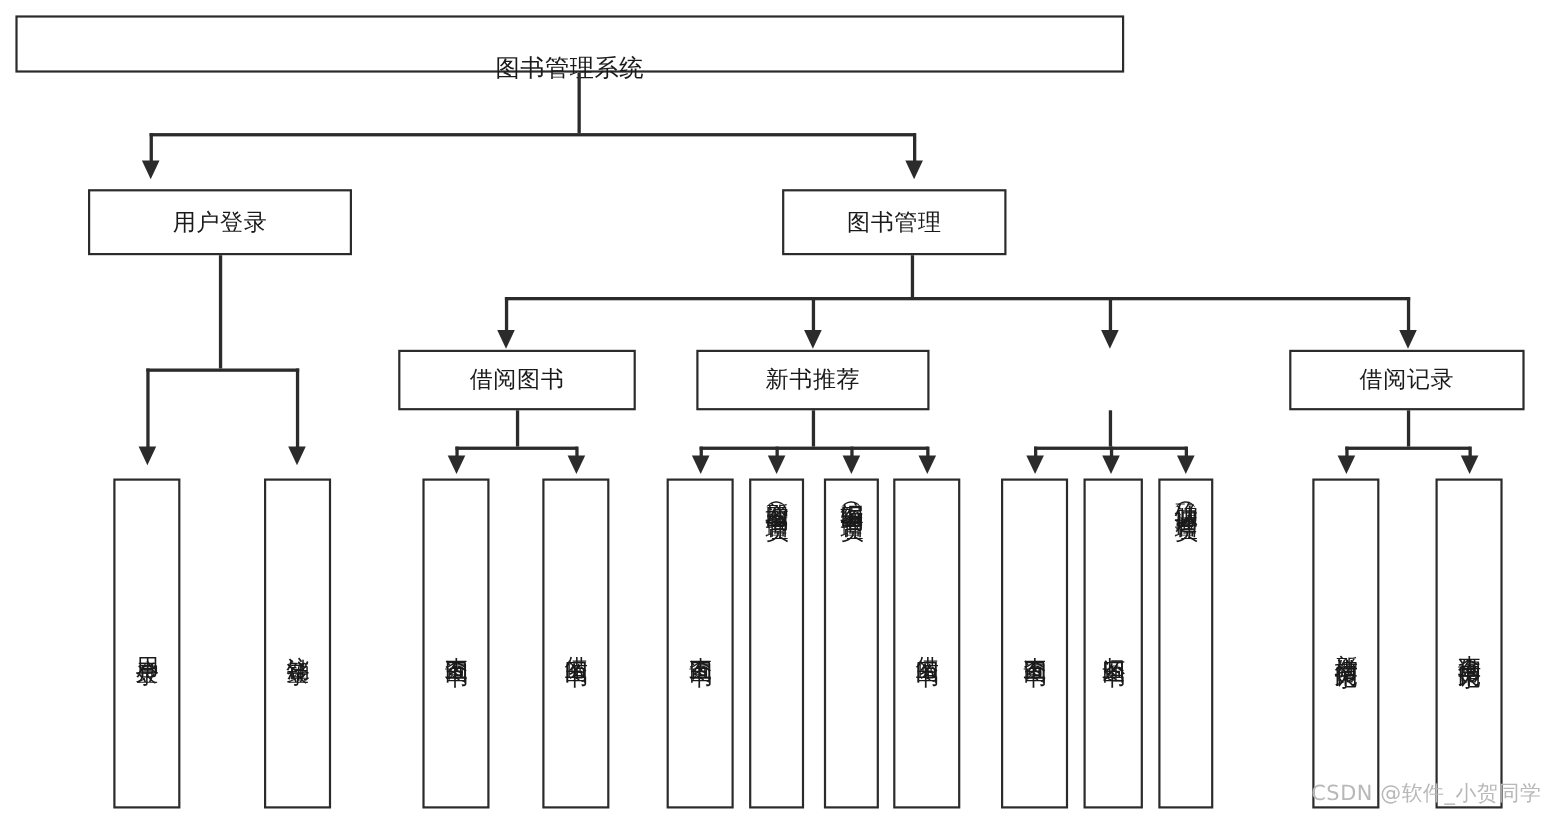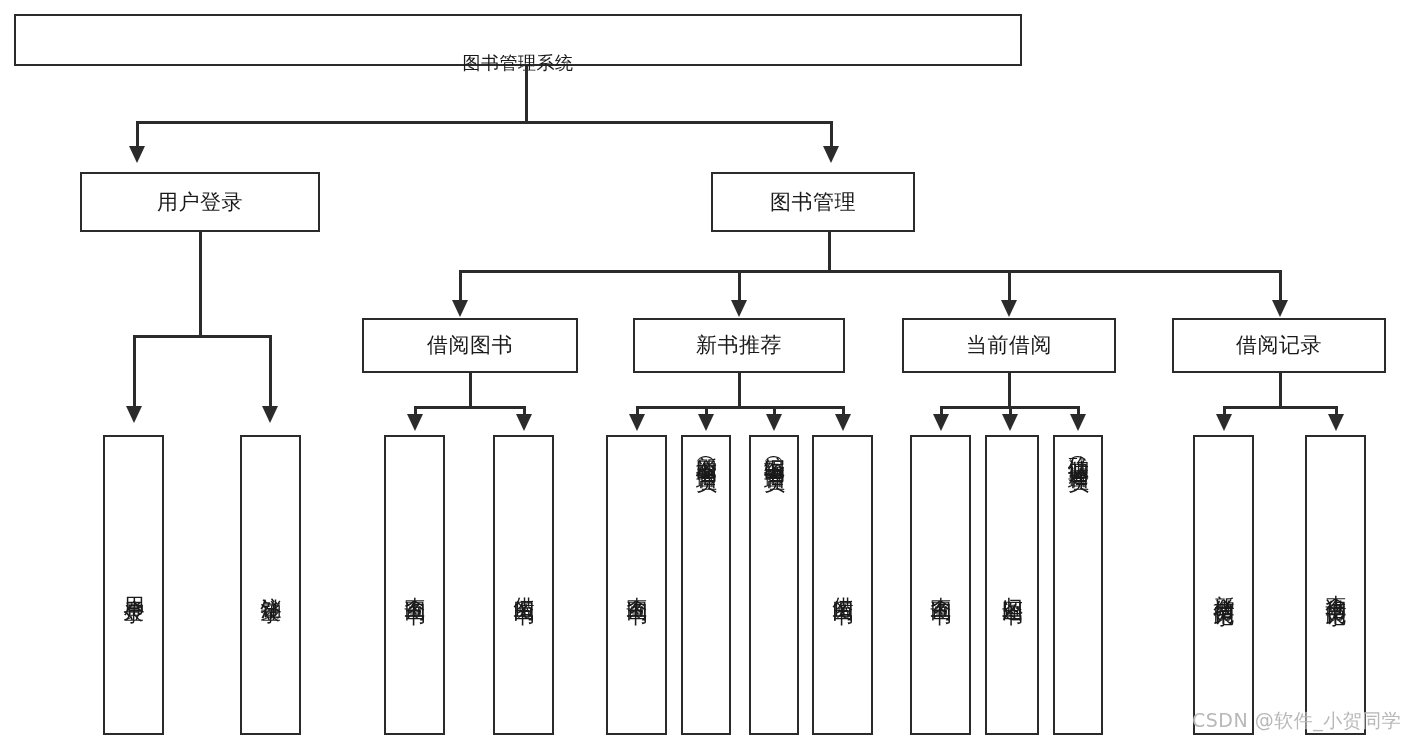--- a/index.html
+++ b/index.html
@@ -31,21 +31,21 @@
     display: block;
     text-align: center;
     line-height: 1.08;
     letter-spacing: 0.5px;
   }
   
   .h-node .lbl {
     writing-mode: horizontal-tb;
     font-size: 21px;
   }
-  .node.root .lbl { font-size: 18px; margin-top: 45px; }
+  .node.root .lbl { font-size: 22px; margin-top: 45px; }
   
   .v-node {
     align-items: center;
     justify-content: center;
   }
   .v-node .lbl {
     writing-mode: vertical-rl;
     text-orientation: upright;
     font-size: 21px;
     line-height: 1.0;
@@ -122,23 +122,20 @@
   <div class="arrow" style="left:1001px; top:300px;"></div>
   <div class="ln vln" style="left:1279px; top:270px; height:32px;"></div>
   <div class="arrow" style="left:1272px; top:300px;"></div>
 
   <div class="node h-node" style="left:362px; top:318px; width:216px; height:55px;">
     <span class="lbl">借阅图书</span>
   </div>
   <div class="node h-node" style="left:633px; top:318px; width:212px; height:55px;">
     <span class="lbl">新书推荐</span>
   </div>
-  <div class="node h-node" style="left:902px; top:318px; width:214px; height:55px;">
-    <span class="lbl">当前借阅</span>
-  </div>
   <div class="node h-node" style="left:1172px; top:318px; width:214px; height:55px;">
     <span class="lbl">借阅记录</span>
   </div>
 
   <div class="ln vln" style="left:469px; top:373px; height:33px;"></div>
   <div class="ln hln" style="left:414px; top:406px; width:111px;"></div>
   <div class="ln vln" style="left:414px; top:406px; height:12px;"></div>
   <div class="arrow" style="left:407px; top:414px;"></div>
   <div class="ln vln" style="left:523px; top:406px; height:12px;"></div>
   <div class="arrow" style="left:516px; top:414px;"></div>

